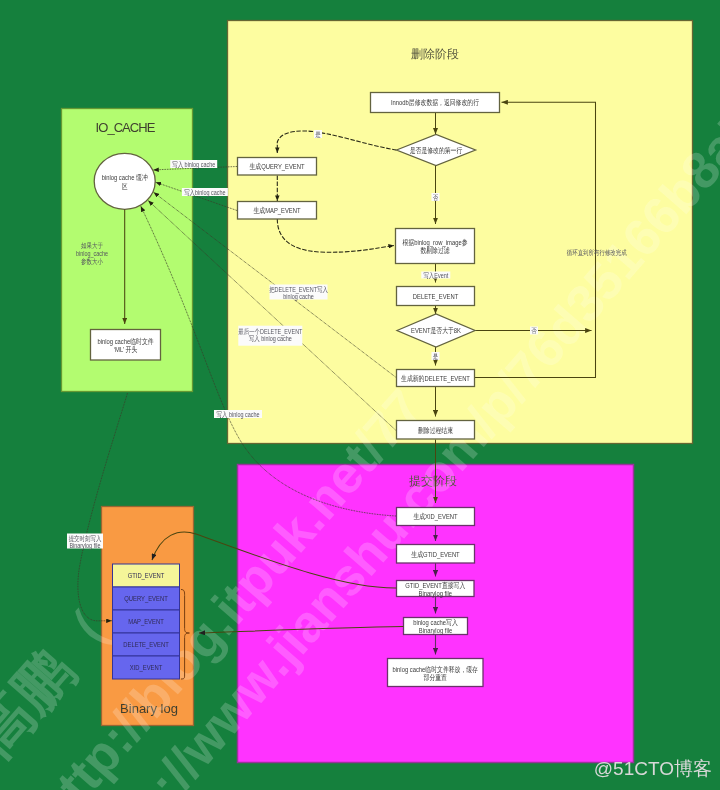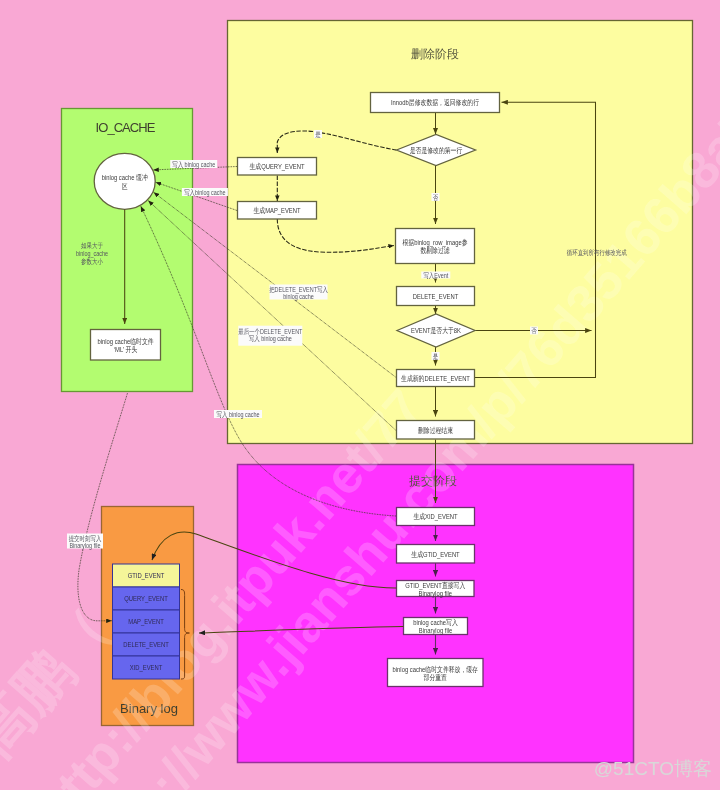--- a/index.html
+++ b/index.html
@@ -1,19 +1,19 @@
 <!DOCTYPE html>
 <html><head>
 <meta charset="utf-8">
 <title>MySQL binlog delete flow</title>
 <style>
   html,body{margin:0;padding:0;background:#ffffff;}
   body{width:720px;height:790px;overflow:hidden;
        font-family:"Liberation Sans","DejaVu Sans",sans-serif;}
-  #stage{position:relative;width:720px;height:790px;background:#f9a8d4;}
+  #stage{position:relative;width:720px;height:790px;background:#15803d;}
   svg#diagram{display:block;position:absolute;left:0;top:0;}
   text{font-family:"Liberation Sans","DejaVu Sans",sans-serif;}
   .nodetxt{font-size:7.5px;fill:#3a3a3a;text-anchor:middle;dominant-baseline:central;}
   .edgelbl{font-size:7px;fill:#55555f;text-anchor:middle;dominant-baseline:central;}
   .stagetitle{font-size:12px;fill:#55553f;text-anchor:middle;dominant-baseline:central;}
   .boxtitle{font-size:13px;fill:#3f3f2f;text-anchor:middle;dominant-baseline:central;}
   .evttxt{font-size:7.5px;fill:#2f2a55;text-anchor:middle;dominant-baseline:central;}
   .wm{fill:#ffffff;opacity:0.2;font-weight:bold;}
   .node rect,.node polygon,.node circle,.node ellipse{fill:#fff;stroke:#63633f;stroke-width:1.3;}
   .node.pu rect{stroke:#6b326b;}

